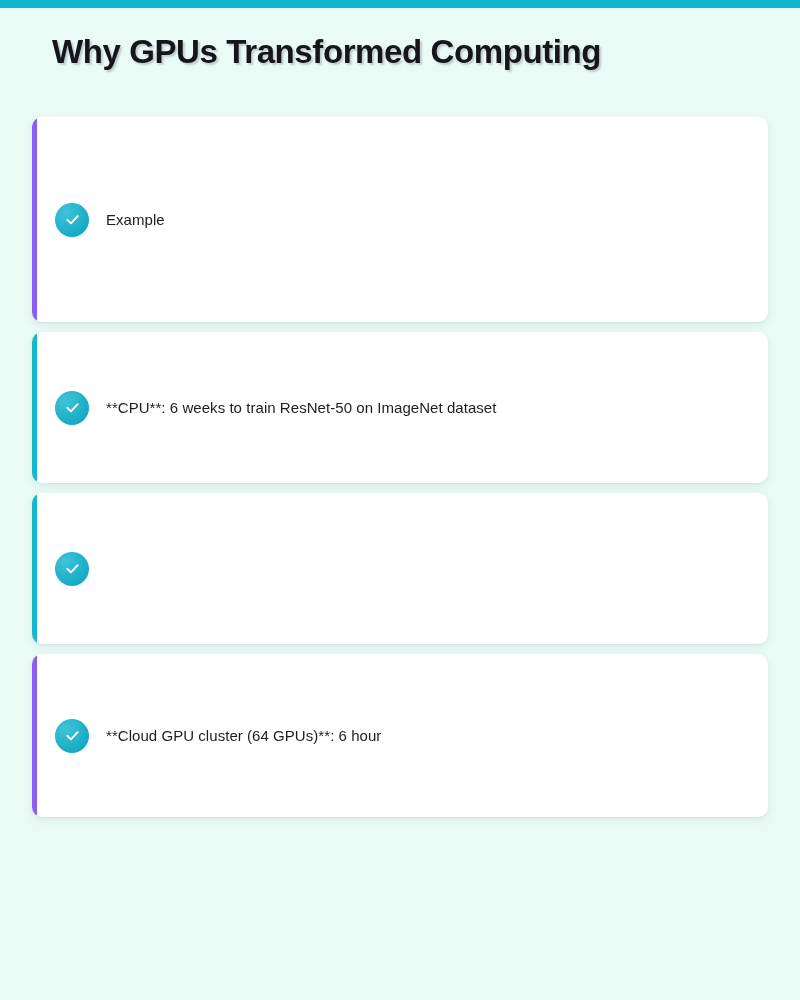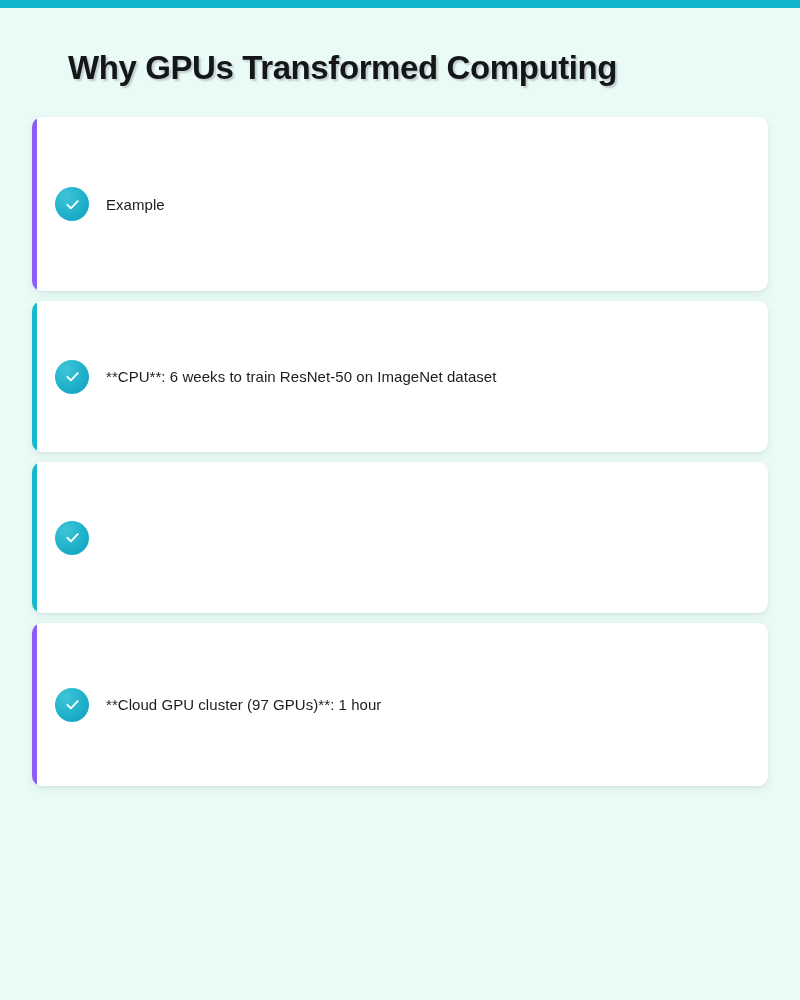--- a/index.html
+++ b/index.html
@@ -33,21 +33,21 @@
     width: 800px;
     height: 8px;
     background: #0fb4cd;
   }
 
   
   #page-title {
     position: absolute;
     left: 52px;
     top: 31px;
-    margin: 16px;
+    margin: 0;
     font-size: 33px;
     line-height: 42px;
     font-weight: 700;
     letter-spacing: -0.4px;
     color: #14161a;
     font-family: "Liberation Sans", sans-serif;
     text-shadow: 2px 2px 2px rgba(90, 90, 110, 0.30);
     white-space: nowrap;
   }
 
@@ -114,21 +114,21 @@
 
   .card-text {
     font-size: 15px;
     line-height: 21px;
     color: #1b1d21;
     font-family: "Liberation Sans", sans-serif;
     letter-spacing: 0.05px;
   }
 
   
-  .card.h-161 { height: 174px; text-align: center; }
+  .card.h-161 { height: 205px; text-align: center; }
   .card.h-162 { height: 151px; }
   .card.h-163 { height: 163px; }
 </style>
 </head>
 <body>
 
 <div id="page">
 
   <div id="top-bar"></div>
 
@@ -173,18 +173,18 @@
     </div>
 
     <div class="card h-163">
       <div class="card-accent accent-purple"></div>
       <div class="card-body">
         <span class="check-badge">
           <svg viewBox="0 0 24 24" aria-hidden="true">
             <path d="M5.5 12.4 L10 16.8 L18.6 7.8" fill="none" stroke="#ffffff" stroke-width="2.4" stroke-linecap="round" stroke-linejoin="round"></path>
           </svg>
         </span>
-        <span class="card-text">**Cloud GPU cluster (97 GPUs)**: 1 hour</span>
+        <span class="card-text">**Cloud GPU cluster (64 GPUs)**: 6 hour</span>
       </div>
     </div>
 
   </div>
 </div>
 
 </body></html>

